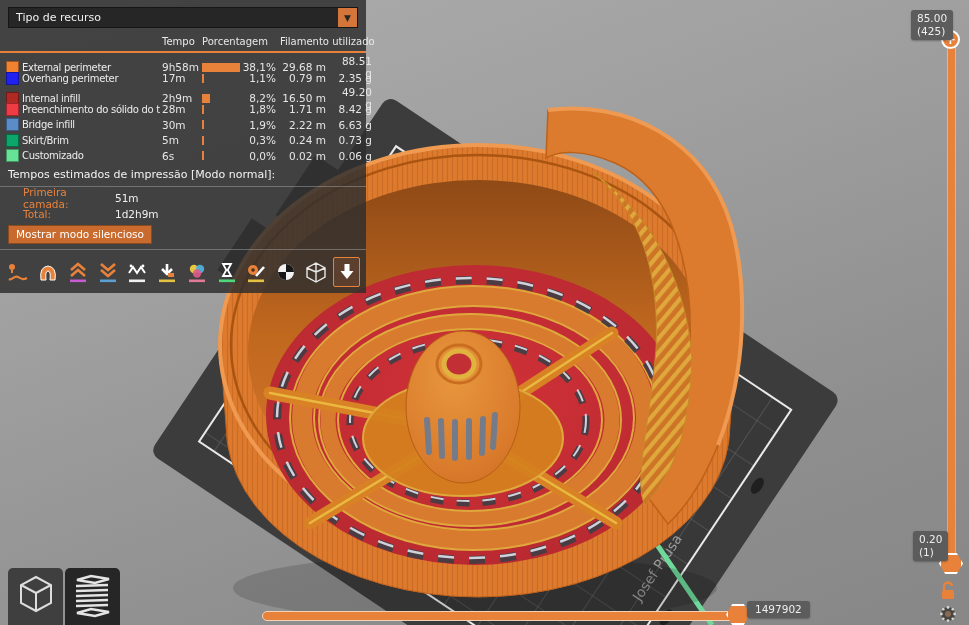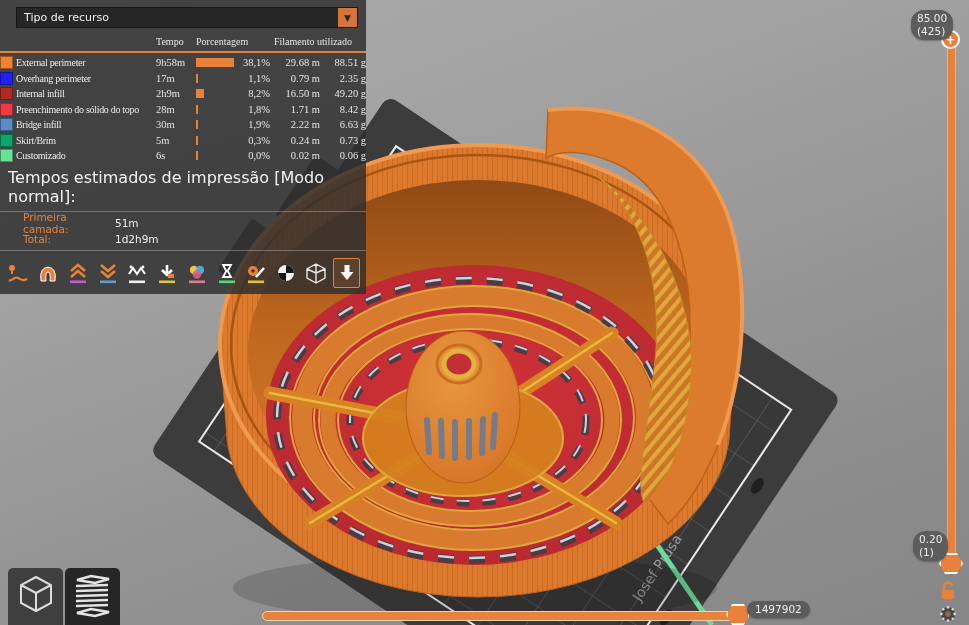--- a/index.html
+++ b/index.html
@@ -4,62 +4,62 @@
 <style>
   html,body{margin:0;padding:0;background:#8f8f8f;}
   #app{position:relative;width:969px;height:625px;overflow:hidden;
        font-family:"DejaVu Sans","Liberation Sans",sans-serif;
        background:linear-gradient(160deg,#adadad 0%,#a0a0a0 35%,#8e8e8e 75%,#878787 100%);}
   svg text{font-family:"DejaVu Sans","Liberation Sans",sans-serif;}
 
   
   .panel{position:absolute;left:0;top:0;width:366px;background:rgba(47,47,47,0.84);
          color:#e6e6e6;font-size:10.5px;padding:7px 0 6px 0;z-index:20;}
-  .combo{display:flex;align-items:stretch;height:19px;margin:0 8px 5px 16px;
+  .combo{display:flex;align-items:stretch;height:19px;margin:0 8px 5px 8px;
          background:#262626;border:1px solid #161616;}
   .combo-label{flex:1;display:flex;align-items:center;padding:0 7px;color:#f0f0f0;font-size:11px;}
   .combo-btn{width:19px;background:#d4763a;display:flex;align-items:center;justify-content:center;
              color:#262626;font-size:9px;cursor:pointer;}
   .tbl{display:grid;grid-template-columns:14px 138px 38px 38px 36px 50px 44px;
-       align-items:center;column-gap:2px;font-family:Liberation Serif, serif;}
+       align-items:center;column-gap:2px;padding-left:6px;}
   .tbl-head{height:17px;font-size:10px;color:#e8e8e8;}
   .th{white-space:nowrap;}
   .th-time{grid-column:3;}
   .th-pct{grid-column:4 / span 2;text-align:left;}
   .th-fil{grid-column:6 / span 2;text-align:left;}
   .sep-orange{height:2px;background:#e8823b;margin:1px 0 2px 0;}
   .sep-gray{height:1px;background:#9a9a9a;opacity:.55;margin:3px 0;}
   .frow{height:15.5px;}
   .swatch{width:11px;height:11px;border:1px solid rgba(0,0,0,.35);}
   .flabel{font-size:10px;letter-spacing:-0.3px;white-space:nowrap;overflow:hidden;color:#ececec;}
   .ftime{font-size:10.5px;}
   .fbar{height:9px;background:#e8823b;}
   .fpct{text-align:right;padding-right:2px;}
   .flen,.fwt{text-align:right;padding-right:4px;}
-  .est-head{padding:4px 8px 2px 8px;color:#f2f2f2;font-size:16px;}
+  .est-head{padding:4px 8px 2px 8px;color:#f2f2f2;font-size:11px;}
   .kv{display:flex;height:16px;align-items:center;padding:0 8px;margin-left:15px;}
   .kv .k{width:92px;color:#e8823b;}
   .kv .v{color:#f0f0f0;}
   .stealth-btn{display:inline-block;margin:3px 8px 2px 8px;padding:2px 7px 3px 7px;
                background:#c96b2f;border:1px solid #8a4a1e;color:#fff;font-size:10.5px;cursor:pointer;}
   .iconrow{display:flex;align-items:center;gap:5px;padding:4px 6px 0 6px;}
   .tog{width:26px;height:28px;display:flex;align-items:center;justify-content:center;cursor:pointer;}
   .tog.sel{border:1.5px solid #e8823b;background:rgba(232,130,59,.15);border-radius:2px;}
 
   
   .vtrack{position:absolute;left:948px;top:40px;width:7px;height:524px;background:#e8823b;
           border-radius:4px;box-shadow:0 0 0 1px rgba(255,255,255,.35);z-index:15;cursor:pointer;}
   .vhandle-top{position:absolute;left:941px;top:30px;width:19px;height:19px;border-radius:50%;
           background:#e8823b;border:2px solid #fff;box-sizing:border-box;z-index:16;
           display:flex;align-items:center;justify-content:center;color:#fff;font-size:13px;
           font-weight:bold;line-height:1;cursor:grab;}
   .hex{background:#e8823b;border:2px solid #fff;box-sizing:border-box;
        clip-path:polygon(26% 0,74% 0,100% 50%,74% 100%,26% 100%,0 50%);cursor:grab;}
   .vhandle-bot{position:absolute;left:939px;top:553px;width:24px;height:21px;z-index:16;}
-  .tip{position:absolute;background:#5c5c5c;color:#eee;border-radius:13px;font-size:10.5px;
+  .tip{position:absolute;background:#5c5c5c;color:#eee;border-radius:3px;font-size:10.5px;
        line-height:13px;padding:2px 6px;z-index:17;box-shadow:0 1px 2px rgba(0,0,0,.3);}
   .tip-top{left:911px;top:10px;}
   .tip-bot{left:913px;top:531px;}
   .tip-h{left:747px;top:601px;padding:1px 8px;line-height:15px;}
   .htrack{position:absolute;left:262px;top:611px;width:477px;height:8px;background:#e8823b;
           border:1px solid #f4d2b2;border-radius:5px;z-index:15;cursor:pointer;}
   .hhandle{position:absolute;left:726px;top:604px;width:24px;height:21px;z-index:16;}
   .lockbtn{position:absolute;left:939px;top:581px;width:18px;height:20px;z-index:16;cursor:pointer;}
   .cogbtn{position:absolute;left:939px;top:605px;width:18px;height:18px;z-index:16;cursor:pointer;}
 
@@ -275,20 +275,21 @@
     <div class="est-head">Tempos estimados de impressão [Modo normal]:</div>
     <div class="sep-gray"></div>
     <div class="kv">
       <span class="k">Primeira camada:</span>
       <span class="v">51m</span>
     </div>
     <div class="kv">
       <span class="k">Total:</span>
       <span class="v">1d2h9m</span>
     </div>
+    <div><span class="stealth-btn">Mostrar modo silencioso</span></div>
     <div class="sep-gray"></div>
 
     <div class="iconrow">
       <span class="tog">
         <svg width="24" height="22">
             <circle cx="6" cy="6" r="3" fill="#e8823b"></circle>
             <path d="M6 9 L6 12" stroke="#e8823b" stroke-width="2"></path>
             <path d="M3 18 c3 2 5 -4 9 -2 s5 3 9 1" stroke="#e8823b" stroke-width="2.2" fill="none"></path>
           </svg>
         </span>

